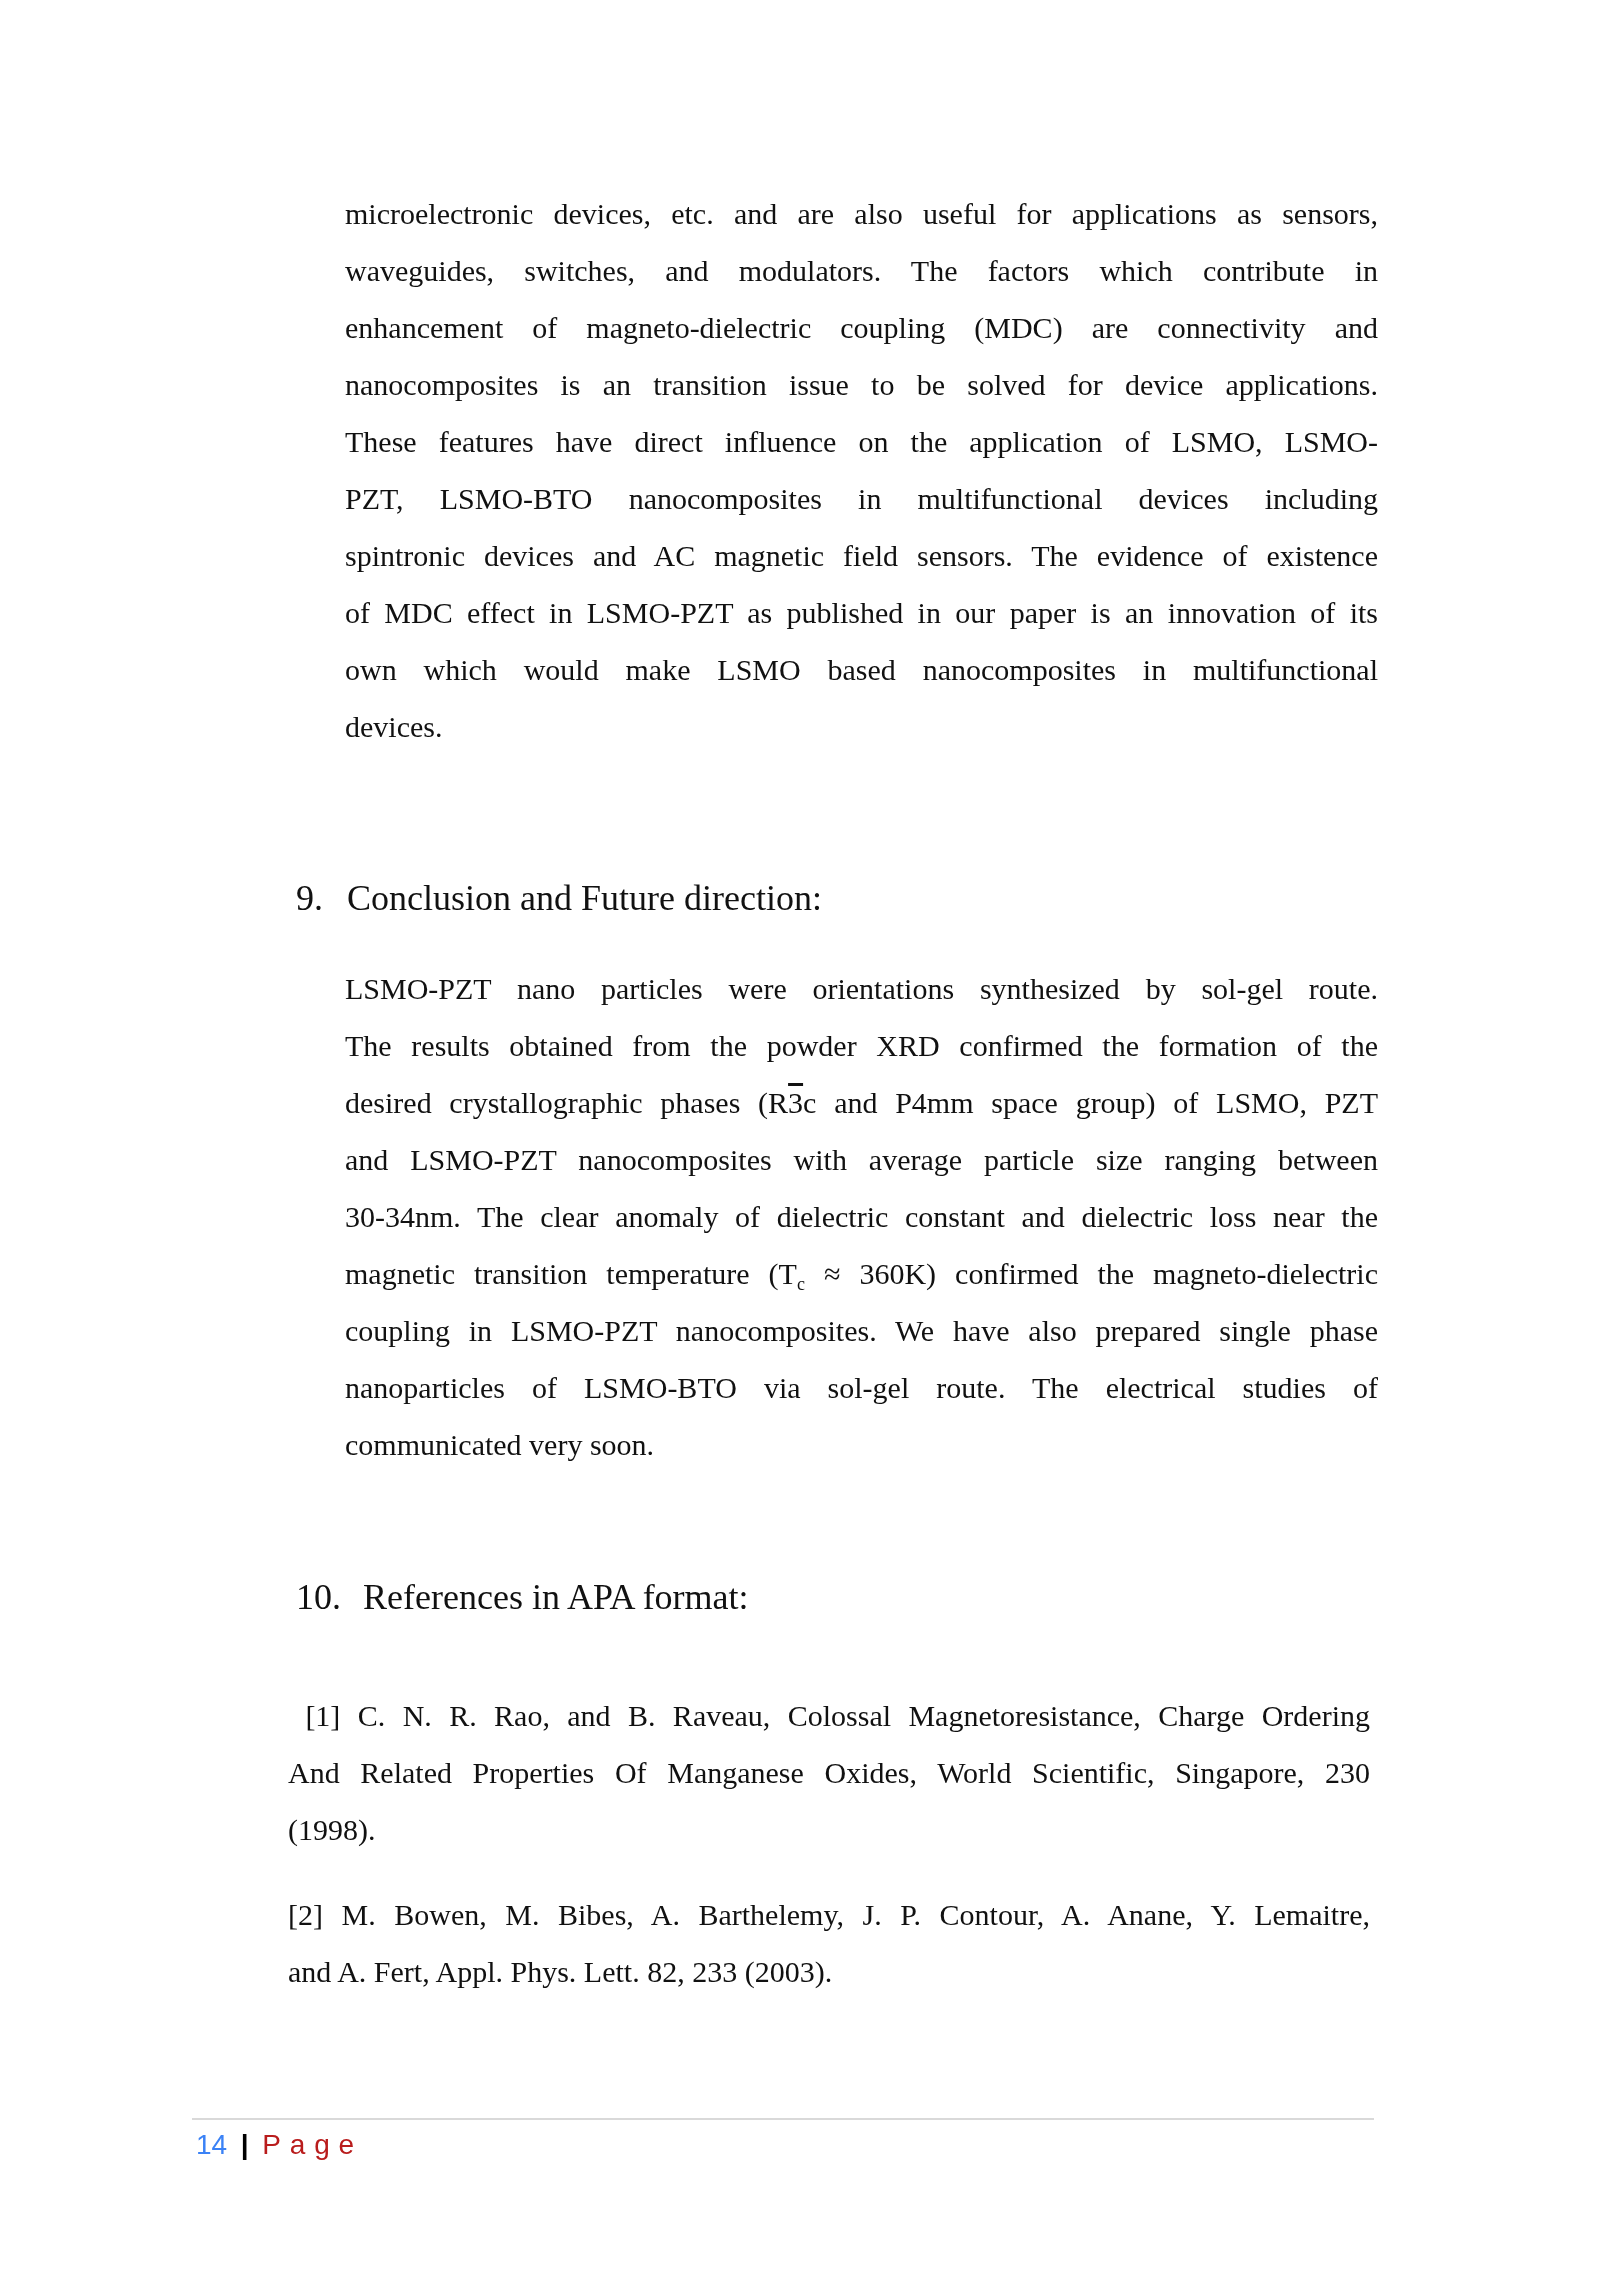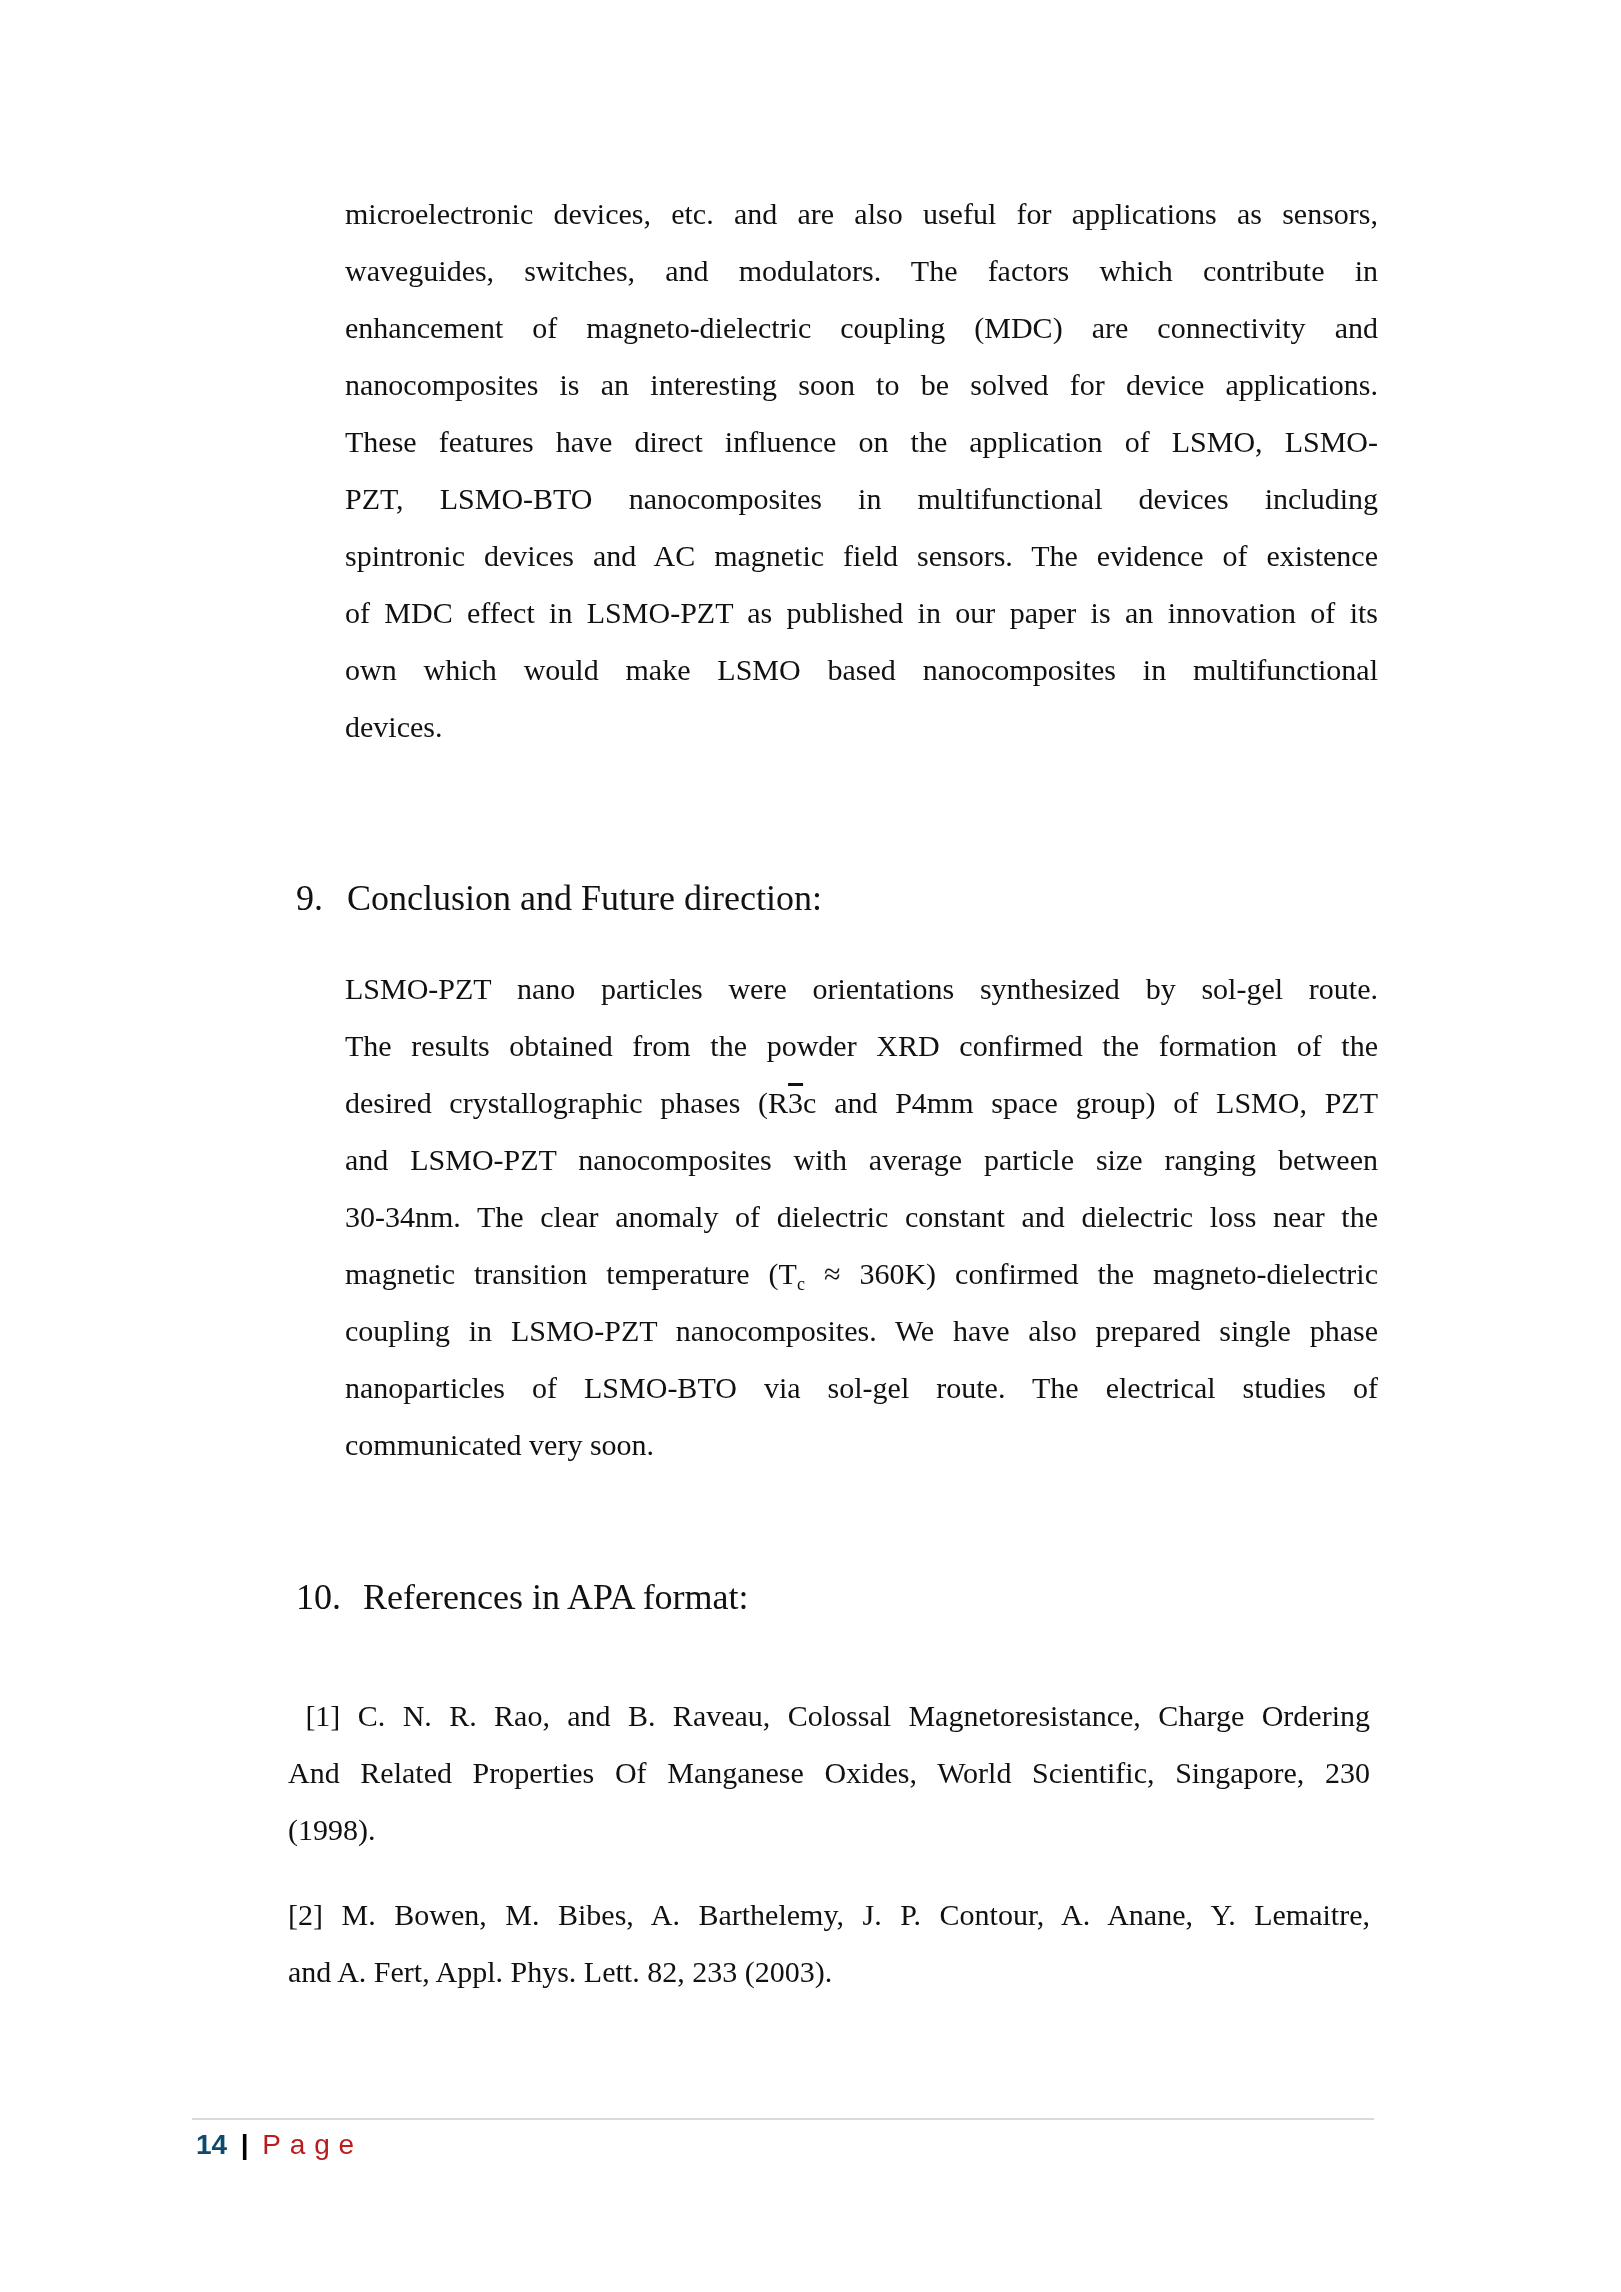--- a/index.html
+++ b/index.html
@@ -9,34 +9,34 @@
           line-height:57px; text-align:justify; text-align-last:left; margin:0; }
   .para .ln { display:block; text-align:justify; text-align-last:justify; white-space:nowrap; height:57px; }
   .para .ln.last { text-align-last:left; }
   .heading { position:absolute; left:296px; font-size:36px; line-height:43px; margin:0; font-weight:normal; }
   .heading .num { display:inline-block; }
   .ref { position:absolute; left:288px; width:1082px; font-size:30px; line-height:57px; margin:0; }
   .ref .ln { display:block; text-align:justify; text-align-last:justify; white-space:nowrap; height:57px; }
   .ref .ln.last { text-align-last:left; }
   .footer-rule { position:absolute; left:192px; top:2118px; width:1182px; height:2px; background:#d9d9d9; }
   .footer { position:absolute; left:196px; top:2129px; font-family:"Liberation Sans","DejaVu Sans",sans-serif; font-size:28px; }
-  .footer .pnum { font-weight:bold; color:#0c4a6e; }
+  .footer .pnum { font-weight:normal; color:#3b82f6; }
   .footer .bar { font-weight:bold; color:#000; margin:0 5.9px; }
   .footer .pword { color:#b91c1c; letter-spacing:8.8px; }
   .over { text-decoration:overline; }
   sub { font-size:60%; vertical-align:-5.9px; line-height:0; }
 </style>
 </head>
 <body>
 
 <div class="para" style="top:185px;">
   <span class="ln">microelectronic devices, etc. and are also useful for applications as sensors,</span>
   <span class="ln">waveguides, switches, and modulators. The factors which contribute in</span>
   <span class="ln">enhancement of magneto-dielectric coupling (MDC) are connectivity and</span>
-  <span class="ln">nanocomposites is an interesting soon to be solved for device applications.</span>
+  <span class="ln">nanocomposites is an transition issue to be solved for device applications.</span>
   <span class="ln">These features have direct influence on the application of LSMO, LSMO-</span>
   <span class="ln">PZT, LSMO-BTO nanocomposites in multifunctional devices including</span>
   <span class="ln">spintronic devices and AC magnetic field sensors. The evidence of existence</span>
   <span class="ln">of MDC effect in LSMO-PZT as published in our paper is an innovation of its</span>
   <span class="ln">own which would make LSMO based nanocomposites in multifunctional</span>
   <span class="ln last">devices.</span>
 </div>
 
 <h2 class="heading" style="top:877px;">
   <span class="num" style="width:51px;">9.</span><span>Conclusion and Future direction:</span>

